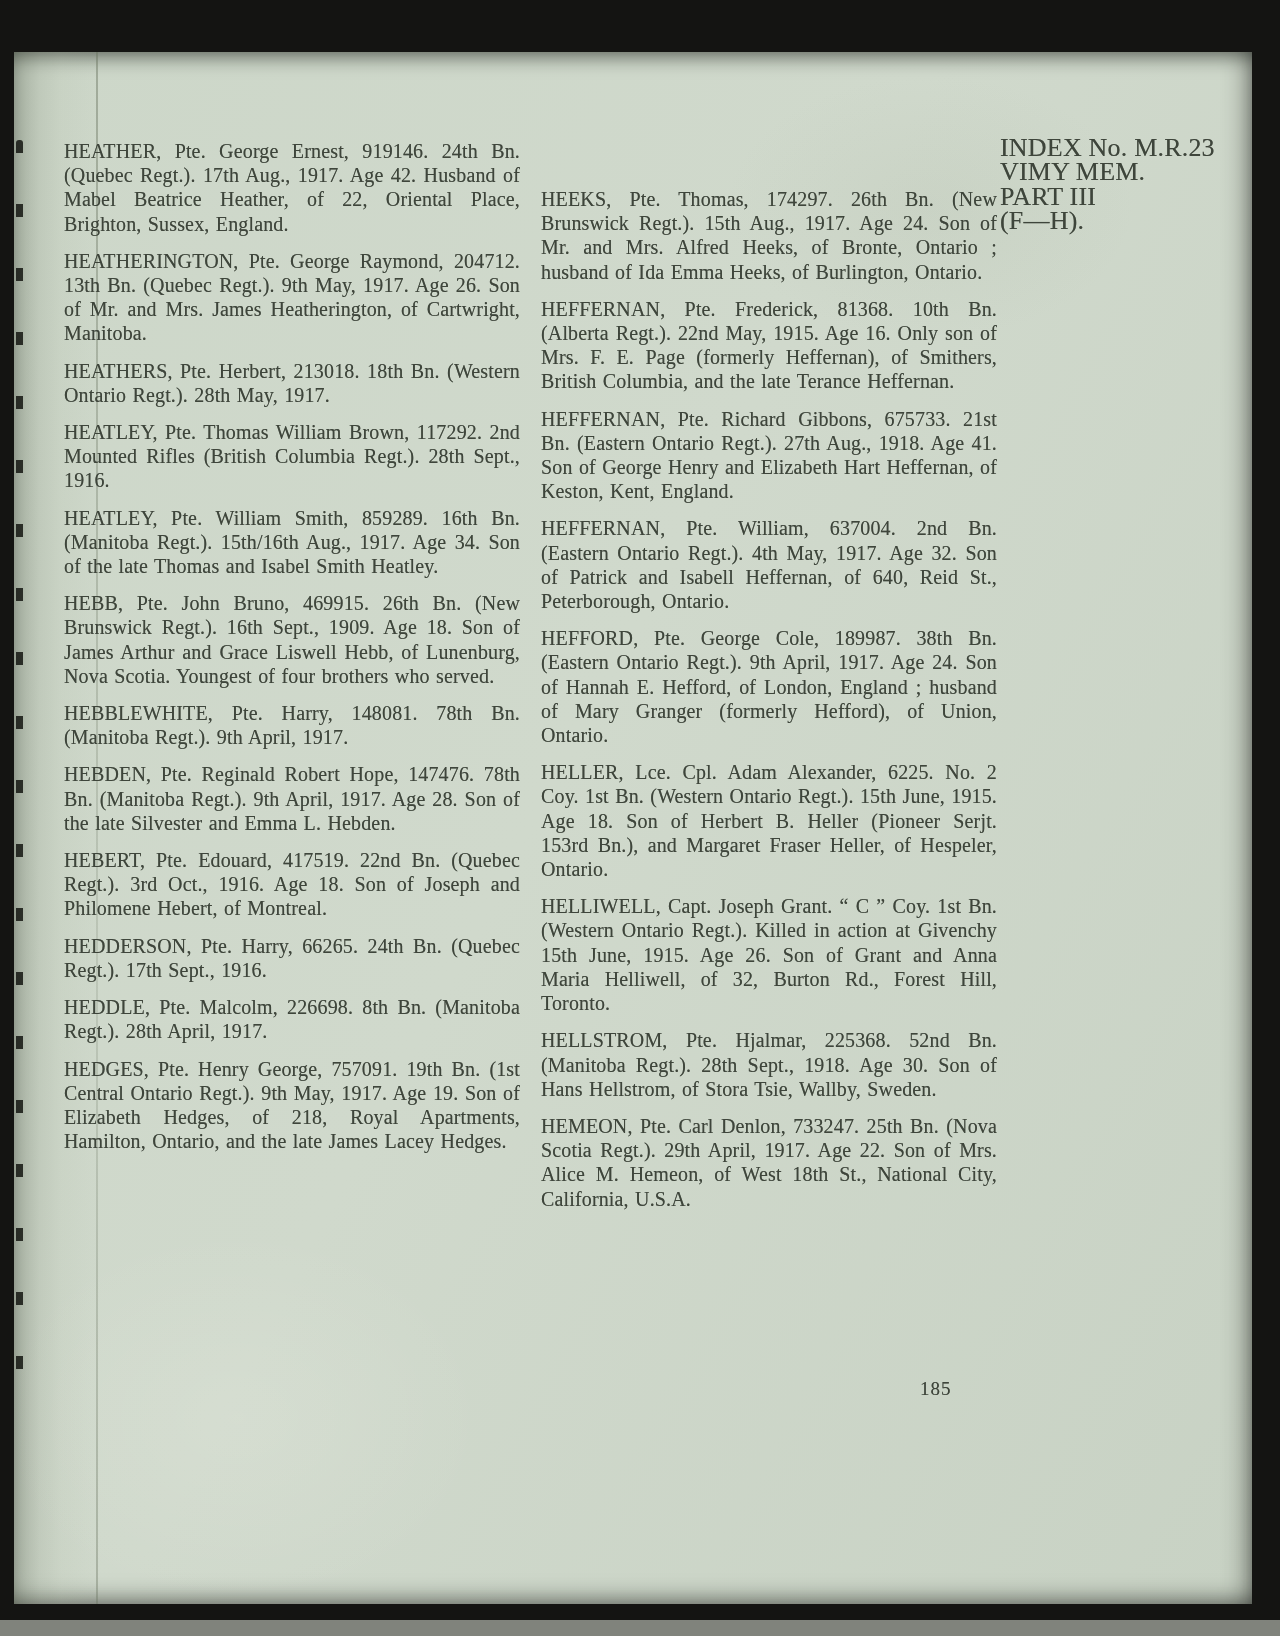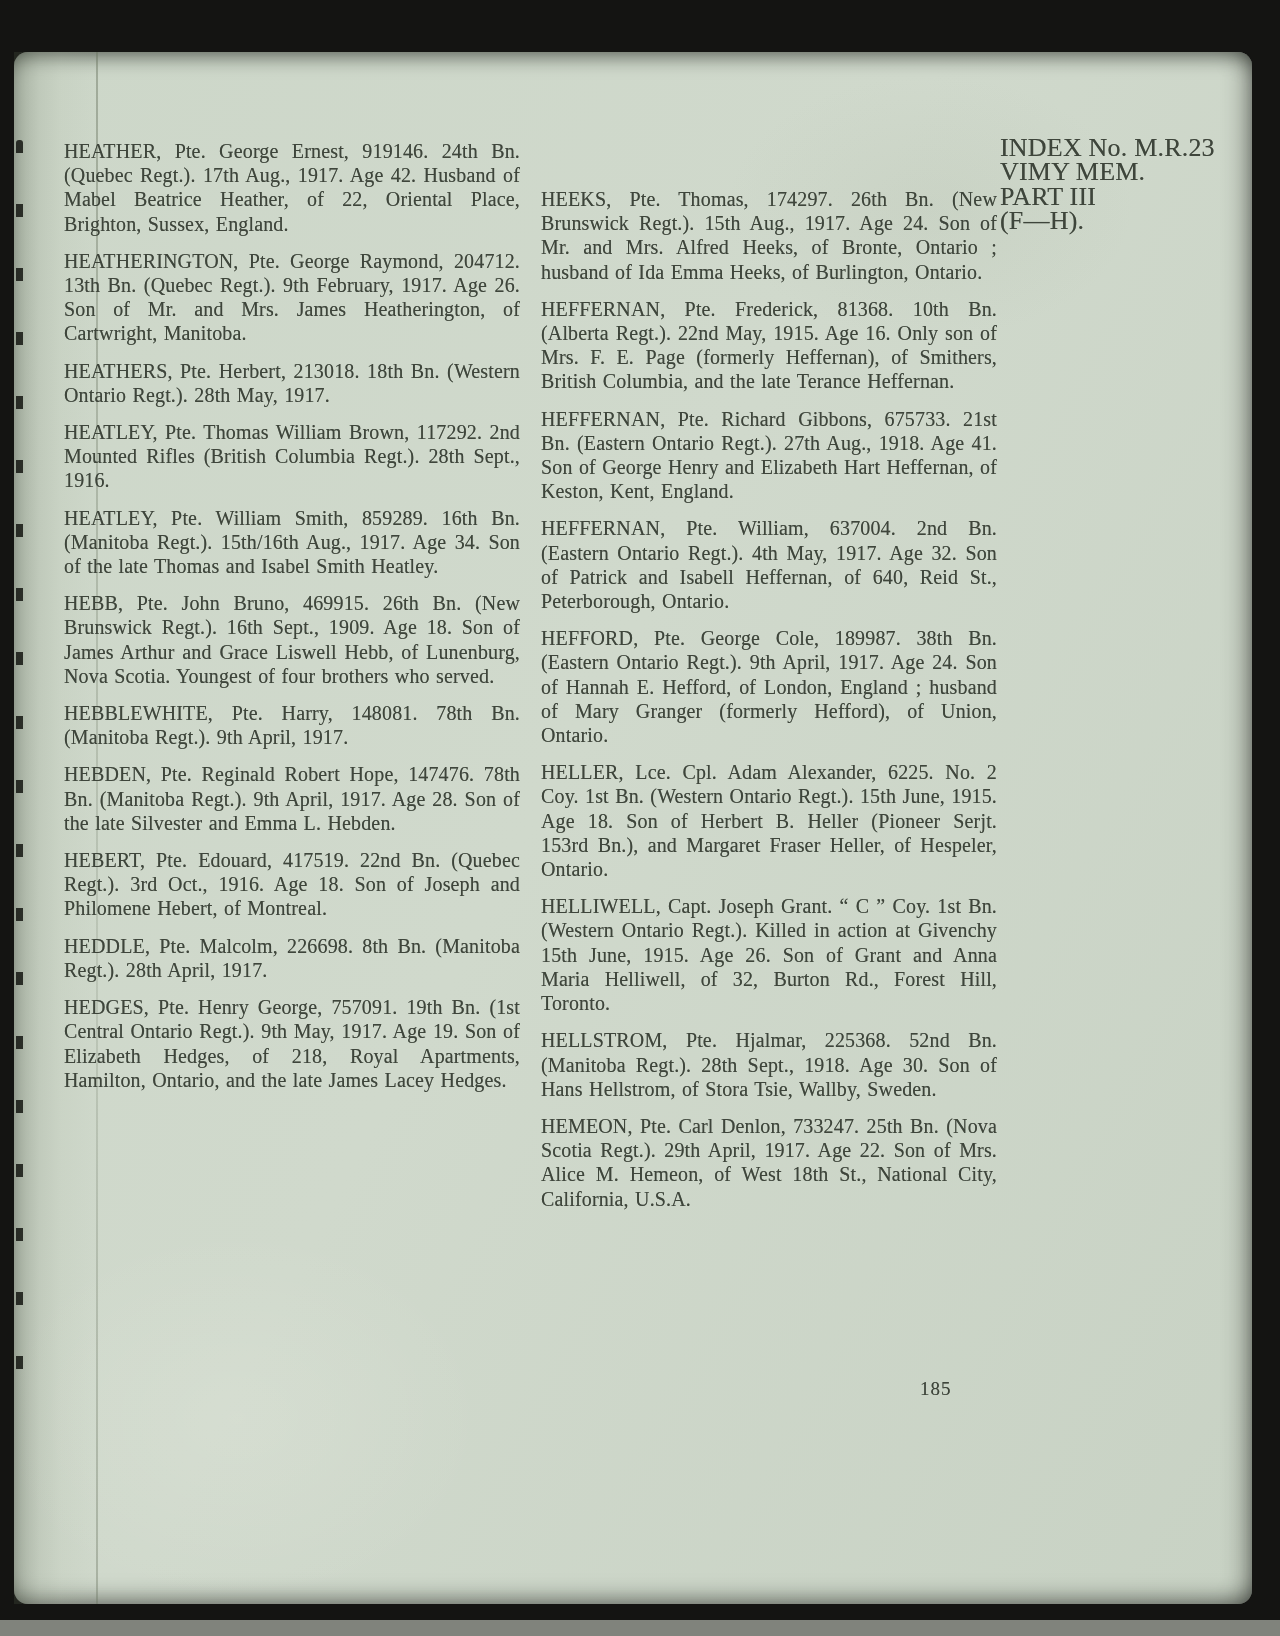--- a/index.html
+++ b/index.html
@@ -18,21 +18,20 @@
   .page{
     position:absolute;left:14px;top:52px;width:1238px;height:1552px;
     background:
       radial-gradient(ellipse 340px 220px at 74% 10%, rgba(165,175,155,0.14), transparent 60%),
       radial-gradient(ellipse 420px 320px at 18% 88%, rgba(255,255,246,0.12), transparent 60%),
       linear-gradient(118deg,#cdd7c9 0%,#d0d9cc 45%,#c8d2c4 100%);
     box-shadow:
       inset 0 16px 20px -12px rgba(10,12,8,0.55),
       inset -18px 0 26px -14px rgba(10,12,8,0.45),
       inset 0 -16px 22px -12px rgba(10,12,8,0.5);
-    border-radius: 14px;
   }
   
   .gutter{
     position:absolute;left:0;top:0;bottom:0;width:86px;
     background:linear-gradient(90deg,
       rgba(70,80,62,0.30) 0%,
       rgba(120,130,110,0.16) 30%,
       rgba(160,170,148,0.10) 55%,
       rgba(0,0,0,0) 100%);
   }
@@ -80,28 +79,29 @@
 <body>
 
 <div class="scan">
   <div class="page">
     <div class="gutter"></div>
     <div class="crease"></div>
     <div class="stitches"></div>
 
     <div class="col col-left">
         <p class="entry">HEATHER, Pte. George Ernest, 919146.  24th Bn. (Quebec Regt.).  17th Aug., 1917.  Age 42. Husband of Mabel Beatrice Heather, of 22, Oriental Place, Brighton, Sussex, England.</p>
-        <p class="entry">HEATHERINGTON, Pte. George Raymond, 204712.  13th Bn. (Quebec Regt.).  9th February, 1917.  Age 26.  Son of Mr. and Mrs. James Heatherington, of Cartwright, Manitoba.</p>
+        <p class="entry">HEATHERINGTON, Pte. George Raymond, 204712.  13th Bn. (Quebec Regt.).  9th May, 1917.  Age 26.  Son of Mr. and Mrs. James Heatherington, of Cartwright, Manitoba.</p>
         <p class="entry">HEATHERS, Pte. Herbert, 213018.  18th Bn. (Western Ontario Regt.).  28th May, 1917.</p>
         <p class="entry">HEATLEY, Pte. Thomas William Brown, 117292. 2nd Mounted Rifles (British Columbia Regt.). 28th Sept., 1916.</p>
         <p class="entry">HEATLEY, Pte. William Smith, 859289.  16th Bn. (Manitoba Regt.).  15th/16th Aug., 1917.  Age 34. Son of the late Thomas and Isabel Smith Heatley.</p>
         <p class="entry">HEBB, Pte. John Bruno, 469915.  26th Bn. (New Brunswick Regt.).  16th Sept., 1909. Age 18.  Son of James Arthur and Grace Liswell Hebb, of Lunenburg, Nova Scotia.  Youngest of four brothers who served.</p>
         <p class="entry">HEBBLEWHITE, Pte. Harry, 148081.  78th Bn. (Manitoba Regt.).  9th April, 1917.</p>
         <p class="entry">HEBDEN, Pte. Reginald Robert Hope, 147476. 78th Bn. (Manitoba Regt.).  9th April, 1917. Age 28.  Son of the late Silvester and Emma L. Hebden.</p>
         <p class="entry">HEBERT, Pte. Edouard, 417519.  22nd Bn. (Quebec Regt.).  3rd Oct., 1916.  Age 18.  Son of Joseph and Philomene Hebert, of Montreal.</p>
+        <p class="entry">HEDDERSON, Pte. Harry, 66265. 24th Bn. (Quebec Regt.).  17th Sept., 1916.</p>
         <p class="entry">HEDDLE, Pte. Malcolm, 226698.  8th Bn. (Manitoba Regt.).  28th April, 1917.</p>
         <p class="entry">HEDGES, Pte. Henry George, 757091.  19th Bn. (1st Central Ontario Regt.).  9th May, 1917. Age 19.  Son of Elizabeth Hedges, of 218, Royal Apartments, Hamilton, Ontario, and the late James Lacey Hedges.</p>
       </div>
     <div class="col col-right">
         <p class="entry">HEEKS, Pte. Thomas, 174297.  26th Bn. (New Brunswick Regt.).  15th Aug., 1917.  Age 24. Son of Mr. and Mrs. Alfred Heeks, of Bronte, Ontario ;  husband  of  Ida  Emma  Heeks,  of Burlington, Ontario.</p>
         <p class="entry">HEFFERNAN, Pte. Frederick, 81368.  10th Bn. (Alberta Regt.).  22nd May, 1915.  Age 16. Only son of Mrs. F. E. Page (formerly Heffernan), of Smithers, British Columbia, and the late Terance Heffernan.</p>
         <p class="entry">HEFFERNAN, Pte. Richard Gibbons, 675733. 21st Bn. (Eastern Ontario Regt.).  27th Aug., 1918. Age 41.  Son of George Henry and Elizabeth Hart Heffernan, of Keston, Kent, England.</p>
         <p class="entry">HEFFERNAN, Pte. William, 637004.  2nd Bn. (Eastern Ontario Regt.).  4th May, 1917.  Age 32. Son of Patrick and Isabell Heffernan, of 640, Reid St., Peterborough, Ontario.</p>
         <p class="entry">HEFFORD, Pte. George Cole, 189987.  38th Bn. (Eastern Ontario Regt.).  9th April, 1917.  Age 24. Son of Hannah E. Hefford, of London, England ; husband of Mary Granger (formerly Hefford), of Union, Ontario.</p>
         <p class="entry">HELLER, Lce. Cpl. Adam Alexander, 6225. No. 2 Coy. 1st Bn. (Western Ontario Regt.). 15th June, 1915.  Age 18.  Son of Herbert B. Heller (Pioneer Serjt. 153rd Bn.), and Margaret Fraser Heller, of Hespeler, Ontario.</p>

